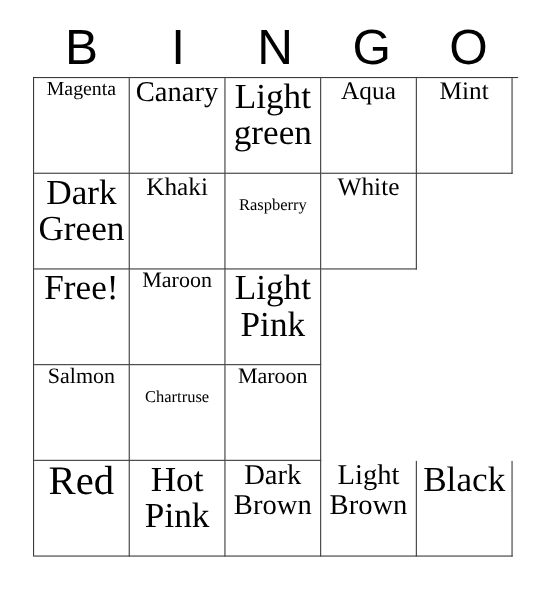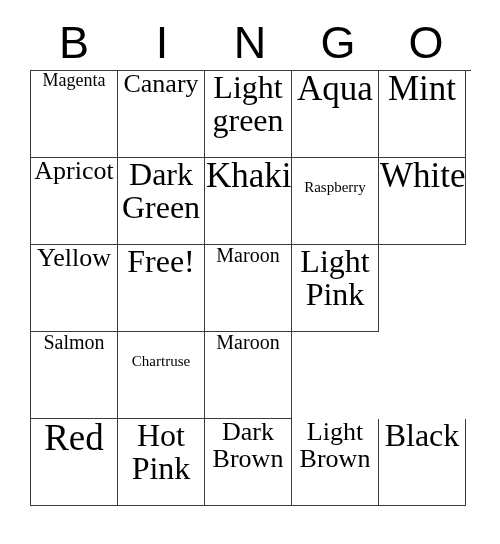--- a/index.html
+++ b/index.html
@@ -76,21 +76,21 @@
   }
 
   
   .sz-xs  { font-size: 15px; margin-top: 22px; }
   .sz-s   { font-size: 18px; }
   .sz-sm  { font-size: 20px; }
   .sz-m   { font-size: 20px; }
   .sz-ml  { font-size: 26px; }
   .sz-l   { font-size: 29px; }
   .sz-xl  { font-size: 32px; }
-  .sz-xxl { font-size: 35px; }
+  .sz-xxl { font-size: 23px; }
   .sz-max { font-size: 37px; }
 </style>
 </head>
 <body>
 
 <div id="card">
 
   <div class="header-row">
     <div class="header-cell">B</div>
     <div class="header-cell">I</div>
@@ -115,41 +115,35 @@
       <div class="cell">
           <span class="cell-text sz-xxl">Aqua</span>
         </div>
       <div class="cell">
           <span class="cell-text sz-xxl">Mint</span>
         </div>
     </div>
 
     <div class="grid-row">
       <div class="cell">
-          <span class="cell-text sz-ml">Apricot</span>
-        </div>
-      <div class="cell">
           <span class="cell-text sz-xl">Dark
 Green</span>
         </div>
       <div class="cell">
           <span class="cell-text sz-xxl">Khaki</span>
         </div>
       <div class="cell">
           <span class="cell-text sz-xs">Raspberry</span>
         </div>
       <div class="cell">
           <span class="cell-text sz-xxl">White</span>
         </div>
     </div>
 
     <div class="grid-row">
-      <div class="cell">
-          <span class="cell-text sz-ml">Yellow</span>
-        </div>
       <div class="cell">
           <span class="cell-text sz-xl">Free!</span>
         </div>
       <div class="cell">
           <span class="cell-text sz-sm">Maroon</span>
         </div>
       <div class="cell">
           <span class="cell-text sz-xl">Light
 Pink</span>
         </div>

